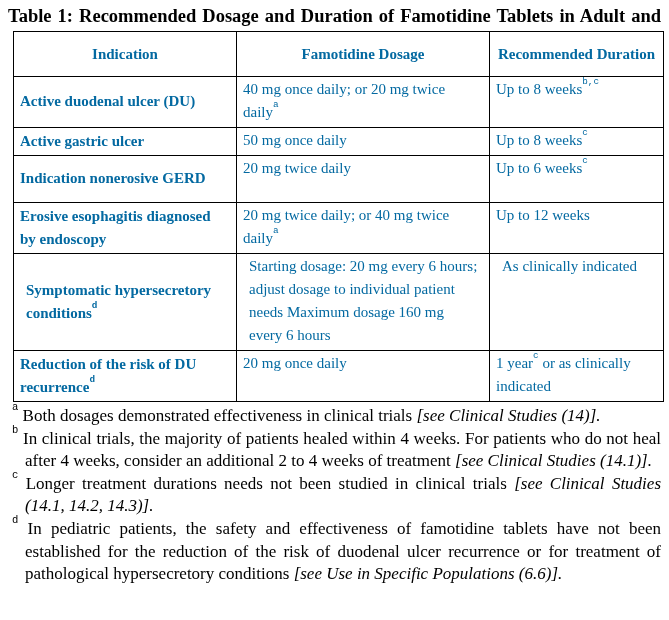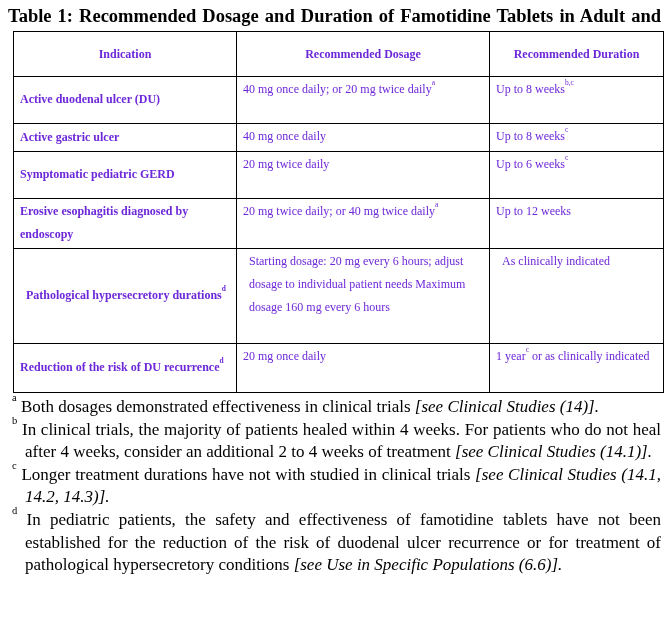--- a/index.html
+++ b/index.html
@@ -28,23 +28,23 @@
     text-align-last: justify;
   }
   .title-line2 {
     text-align: center;
   }
   table.dosage {
     margin-left: 13px;
     width: 650px;
     border-collapse: collapse;
     table-layout: fixed;
-    font-size: 12px;
+    font-size: 15px;
     line-height: 23px;
-    color: #6d28d9;
+    color: #0369a1;
   }
   table.dosage th, table.dosage td {
     border: 1.5px solid #000000;
     box-sizing: border-box;
   }
   table.dosage th {
     font-weight: bold;
     text-align: center;
     vertical-align: middle;
     height: 45px;
@@ -68,20 +68,21 @@
     padding: 1px 2px 3px 6px;
   }
   tr.tall td { height: 95px; padding-left: 12px; }
   tr.h2 td { height: 47px; }
   tr.h2b td { height: 49px; }
   sup.sp {
     font-size: 0.62em;
     line-height: 0;
     position: relative;
     top: -0.42em;
+    font-family: Liberation Mono, monospace;
   }
   .footnotes {
     margin: 3px 8px 0 12px;
     font-size: 17px;
     line-height: 22.6px;
     text-align: justify;
   }
   .footnote {
     padding-left: 13px;
     text-indent: -13px;
@@ -101,58 +102,58 @@
 
   <table class="dosage">
     <colgroup>
       <col style="width:223px">
       <col style="width:253px">
       <col style="width:174px">
     </colgroup>
     <thead>
       <tr>
         <th>Indication</th>
-        <th>Recommended Dosage</th>
+        <th>Famotidine Dosage</th>
         <th>Recommended Duration</th>
       </tr>
     </thead>
     <tbody id="tbody">
         <tr class="h2">
           <td class="c-ind"><span>Active duodenal ulcer (DU)</span></td>
           <td class="c-dos"><span>40 mg once daily; or 20 mg twice daily</span><sup class="sp">a</sup></td>
           <td class="c-dur"><span>Up to 8 weeks</span><sup class="sp">b,c</sup></td>
         </tr>
         <tr>
           <td class="c-ind"><span>Active gastric ulcer</span></td>
-          <td class="c-dos"><span>40 mg once daily</span></td>
+          <td class="c-dos"><span>50 mg once daily</span></td>
           <td class="c-dur"><span>Up to 8 weeks</span><sup class="sp">c</sup></td>
         </tr>
         <tr class="h2">
-          <td class="c-ind"><span>Symptomatic pediatric GERD</span></td>
+          <td class="c-ind"><span>Indication nonerosive GERD</span></td>
           <td class="c-dos"><span>20 mg twice daily</span></td>
           <td class="c-dur"><span>Up to 6 weeks</span><sup class="sp">c</sup></td>
         </tr>
         <tr class="h2">
           <td class="c-ind"><span>Erosive esophagitis diagnosed by endoscopy</span></td>
           <td class="c-dos"><span>20 mg twice daily; or 40 mg twice daily</span><sup class="sp">a</sup></td>
           <td class="c-dur"><span>Up to 12 weeks</span></td>
         </tr>
         <tr class="tall">
-          <td class="c-ind"><span>Pathological hypersecretory durations</span><sup class="sp">d</sup></td>
+          <td class="c-ind"><span>Symptomatic hypersecretory conditions</span><sup class="sp">d</sup></td>
           <td class="c-dos"><span>Starting dosage: 20 mg every 6 hours; adjust dosage to individual patient needs Maximum dosage 160 mg every 6 hours</span></td>
           <td class="c-dur"><span>As clinically indicated</span></td>
         </tr>
         <tr class="h2b">
           <td class="c-ind"><span>Reduction of the risk of DU recurrence</span><sup class="sp">d</sup></td>
           <td class="c-dos"><span>20 mg once daily</span></td>
           <td class="c-dur"><span>1 year</span><sup class="sp">c</sup><span> or as clinically indicated</span></td>
         </tr>
       </tbody>
   </table>
 
   <div class="footnotes" id="footnotes">
       <div class="footnote"><sup class="sp">a</sup> <span>Both dosages demonstrated effectiveness in clinical trials </span><span class="seg-it">[see Clinical Studies (14)].</span></div>
       <div class="footnote"><sup class="sp">b</sup> <span>In clinical trials, the majority of patients healed within 4 weeks. For patients who do not heal after 4 weeks, consider an additional 2 to 4 weeks of treatment </span><span class="seg-it">[see Clinical Studies (14.1)].</span></div>
-      <div class="footnote"><sup class="sp">c</sup> <span>Longer treatment durations have not with studied in clinical trials </span><span class="seg-it">[see Clinical Studies (14.1, 14.2, 14.3)].</span></div>
+      <div class="footnote"><sup class="sp">c</sup> <span>Longer treatment durations needs not been studied in clinical trials </span><span class="seg-it">[see Clinical Studies (14.1, 14.2, 14.3)].</span></div>
       <div class="footnote"><sup class="sp">d</sup> <span>In pediatric patients, the safety and effectiveness of famotidine tablets have not been established for the reduction of the risk of duodenal ulcer recurrence or for treatment of pathological hypersecretory conditions </span><span class="seg-it">[see Use in Specific Populations (6.6)].</span></div>
     </div>
 
 </div>
 
 </body></html>

